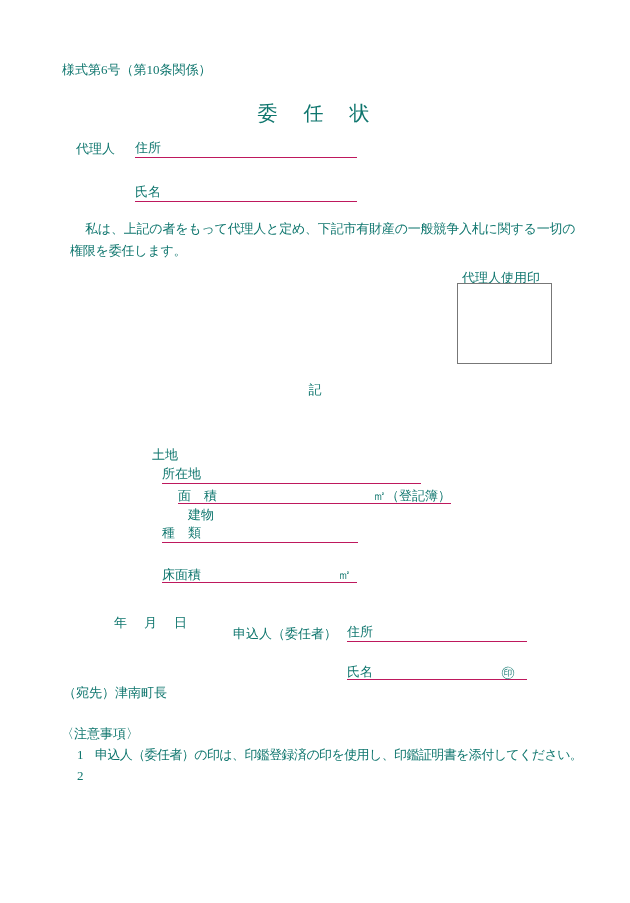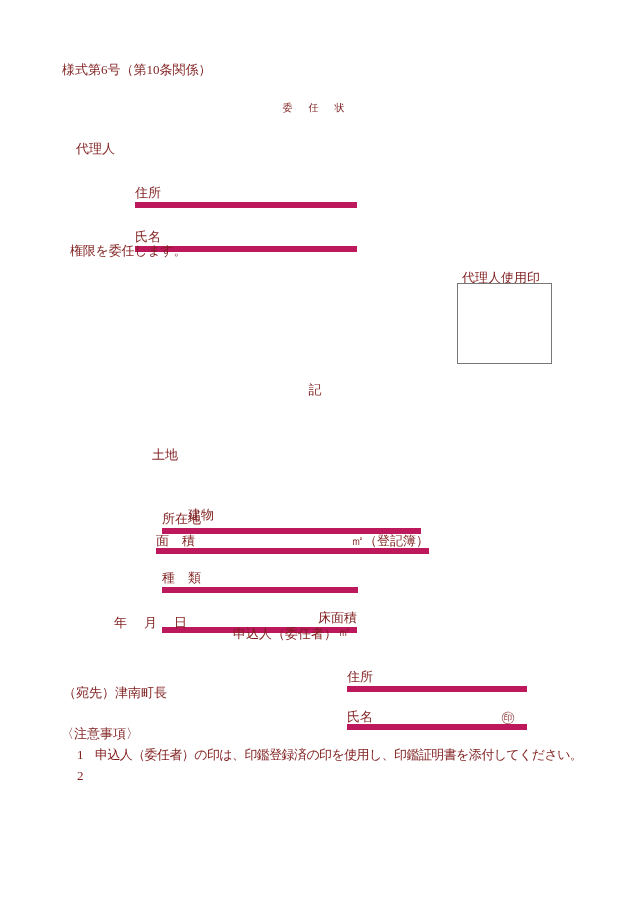--- a/index.html
+++ b/index.html
@@ -3,35 +3,34 @@
 <meta charset="utf-8">
 <style>
   html, body { margin: 0; padding: 0; background: #e8e8e8; }
   .page {
     position: relative;
     width: 630px;
     height: 903px;
     margin: 0 auto;
     background: #ffffff;
     font-family: "Liberation Serif", "DejaVu Serif", serif;
-    color: #7f1d1d;
+    color: #0f766e;
     font-size: 13px;
     overflow: hidden;
   }
   .abs { position: absolute; white-space: nowrap; line-height: 1.15; }
   .field {
     position: absolute;
-    border-bottom: 6px solid #be185d;
+    border-bottom: 1px solid #be185d;
     white-space: nowrap;
     line-height: 1.1;
-    margin-top: 45px;
   }
   .flexfield { display: flex; justify-content: space-between; align-items: flex-end; }
   .center { left: 0; width: 630px; text-align: center; }
-  .title { font-size: 10px; letter-spacing: 3px; }
+  .title { font-size: 20px; letter-spacing: 3px; }
   .bodytext { letter-spacing: -0.2px; }
   .notetext { letter-spacing: -0.6px; }
   .datetext { letter-spacing: 2px; }
   .sealbox {
     position: absolute;
     border: 1px solid #777;
     background: #ffffff;
   }
   .innerabs { position: absolute; bottom: 1px; white-space: nowrap; }
   .note-row { display: flex; }
@@ -50,47 +49,48 @@
   <div class="abs" style="left:76px; top:142px;">代理人</div>
 
   <div class="field" style="left:135px; top:141px; width:222px; height:16px;">
     <span>住所</span>
   </div>
 
   <div class="field" style="left:135px; top:185px; width:222px; height:16px;">
     <span>氏名</span>
   </div>
 
+  <div class="abs bodytext" style="left:85px; top:222px;">私は、上記の者をもって代理人と定め、下記市有財産の一般競争入札に関する一切の</div>
   <div class="abs bodytext" style="left:70px; top:244px;">権限を委任します。</div>
 
   <div class="abs" style="left:462px; top:263px;margin-top:8px;">代理人使用印</div>
   <div class="sealbox" style="left:457px; top:283px; width:93px; height:79px;"></div>
 
   <div class="abs center" style="top:383px;">記</div>
 
 
   <div class="abs" style="left:152px; top:448px;">土地</div>
 
   <div class="field" style="left:162px; top:467px; width:259px; height:16px;">
     <span>所在地</span>
   </div>
 
-  <div class="field flexfield" style="left:156px; top:486px; width:273px; height:17px;gap:6px;">
+  <div class="field flexfield" style="left:178px; top:486px; width:273px; height:17px;gap:6px;">
     <span>面　積</span>
     <span>㎡（登記簿）</span>
   </div>
 
   <div class="abs" style="left:152px; top:508px;margin-left:36px;">建物</div>
 
   <div class="field" style="left:162px; top:526px; width:196px; height:16px;">
     <span>種　類</span>
   </div>
 
 
-  <div class="field flexfield" style="left:162px; top:566px; width:195px; height:16px;flex-direction:column;">
+  <div class="field flexfield" style="left:162px; top:566px; width:195px; height:16px;">
     <span>床面積</span>
     <span style="padding-right:6px;">㎡</span>
   </div>
 
   <div class="abs datetext" style="left:114px; top:616px;">年　月　日</div>
 
   <div class="abs" style="left:233px; top:627px;">申込人（委任者）</div>
 
   <div class="field" style="left:347px; top:625px; width:180px; height:16px;">
     <span>住所</span>

